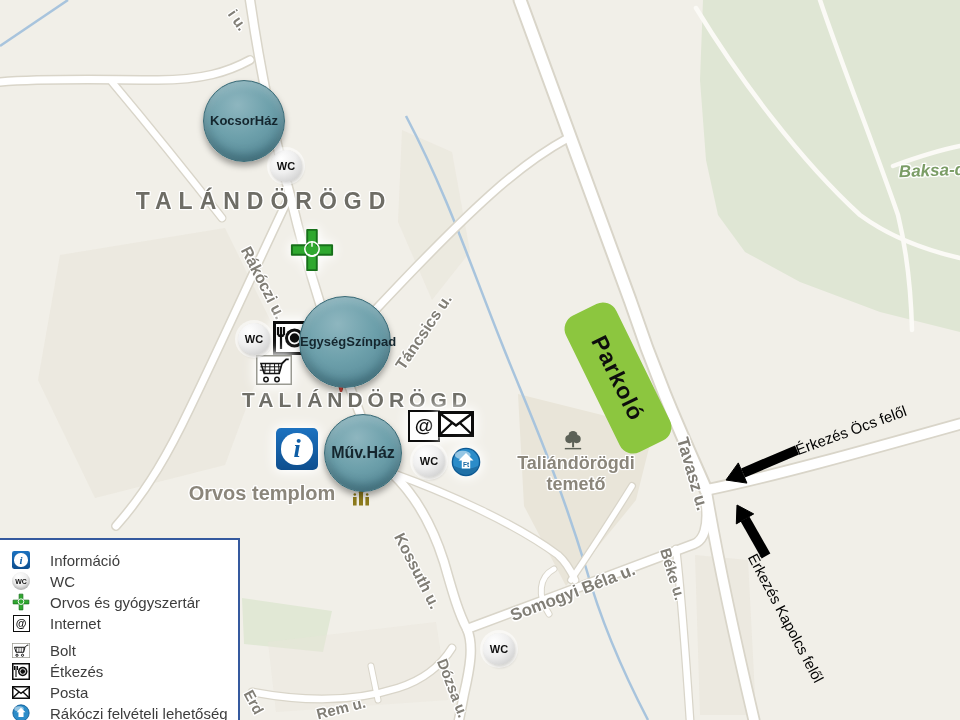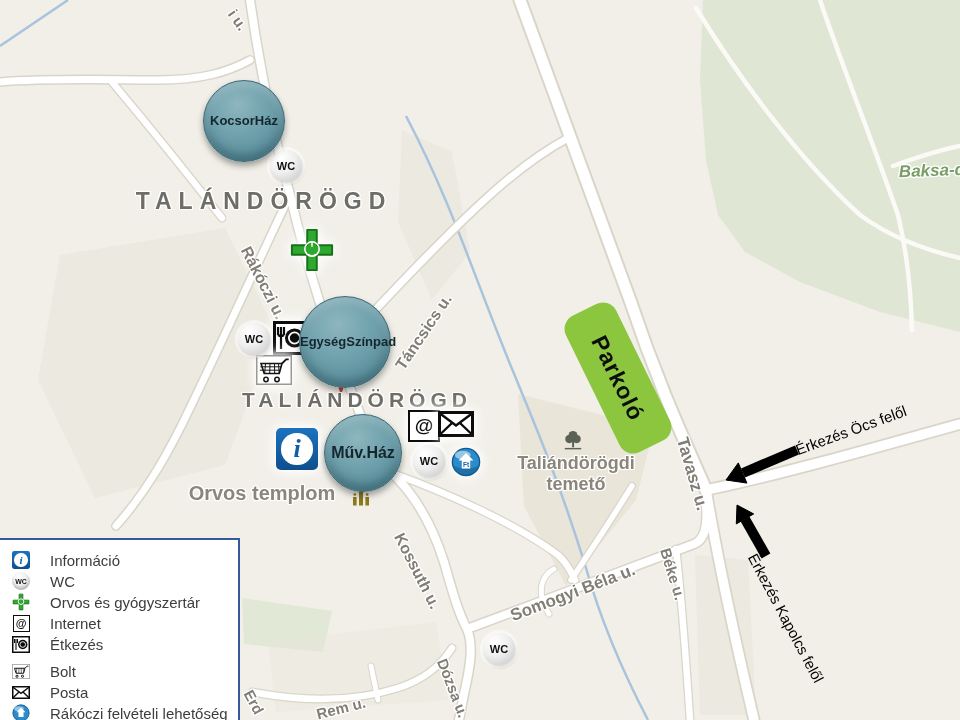--- a/index.html
+++ b/index.html
@@ -331,45 +331,45 @@
       <span class="llab">Orvos és gyógyszertár</span>
     </div>
     <div class="lrow">
       <span class="licon">
         <span class="at-box at-mini">
             <span>@</span>
           </span>
       </span>
       <span class="llab">Internet</span>
     </div>
-    <div class="lrow">
-      <span class="licon">
-        <svg width="18" height="17" viewBox="0 0 36 34">
-          <rect x="1.5" y="1.5" width="33" height="31" fill="#fff" stroke="#0c0c0c" stroke-width="3"></rect>
-          <circle cx="21.5" cy="17" r="9.5" fill="#0c0c0c"></circle>
-          <circle cx="21.5" cy="17" r="5.6" fill="none" stroke="#fff" stroke-width="1.8"></circle>
-          <path d="M8 6 v22 M5 6 v8 M11 6 v8" fill="none" stroke="#0c0c0c" stroke-width="2.2"></path>
-        </svg>
-      </span>
-      <span class="llab">Étkezés</span>
-    </div>
     <div class="lrow gap-top">
       <span class="licon">
         <svg width="18" height="15" viewBox="0 0 36 30">
           <rect x="0.75" y="0.75" width="34.5" height="28.5" fill="#fff" stroke="#9a9a92" stroke-width="1.5"></rect>
           <path d="M5 8.5 h21 l-2.8 10 h-15 z M26 8.5 l4.2 -4.2 h2.5" fill="none" stroke="#151515" stroke-width="2"></path>
           <path d="M9.5 8.5 l-0.8 10 M14 8.5 l-0.3 10 M18.5 8.5 l0.2 10 M22.5 8.5 l0.7 10" fill="none" stroke="#151515" stroke-width="1.2"></path>
           <circle cx="10" cy="24.5" r="2.2" fill="none" stroke="#151515" stroke-width="2"></circle>
           <circle cx="21" cy="24.5" r="2.2" fill="none" stroke="#151515" stroke-width="2"></circle>
         </svg>
       </span>
       <span class="llab">Bolt</span>
     </div>
     <div class="lrow">
       <span class="licon">
+        <svg width="18" height="17" viewBox="0 0 36 34">
+          <rect x="1.5" y="1.5" width="33" height="31" fill="#fff" stroke="#0c0c0c" stroke-width="3"></rect>
+          <circle cx="21.5" cy="17" r="9.5" fill="#0c0c0c"></circle>
+          <circle cx="21.5" cy="17" r="5.6" fill="none" stroke="#fff" stroke-width="1.8"></circle>
+          <path d="M8 6 v22 M5 6 v8 M11 6 v8" fill="none" stroke="#0c0c0c" stroke-width="2.2"></path>
+        </svg>
+      </span>
+      <span class="llab">Étkezés</span>
+    </div>
+    <div class="lrow">
+      <span class="licon">
         <svg width="18" height="13" viewBox="0 0 36 26">
           <rect x="1.5" y="1.5" width="33" height="23" fill="#fff" stroke="#0c0c0c" stroke-width="3"></rect>
           <path d="M2 2.5 L18 14.5 L34 2.5 M2 23.5 L13.5 12.5 M34 23.5 L22.5 12.5" fill="none" stroke="#0c0c0c" stroke-width="2.8"></path>
         </svg>
       </span>
       <span class="llab">Posta</span>
     </div>
     <div class="lrow">
       <span class="licon">
         <svg width="18" height="18" viewBox="0 0 32 32">

